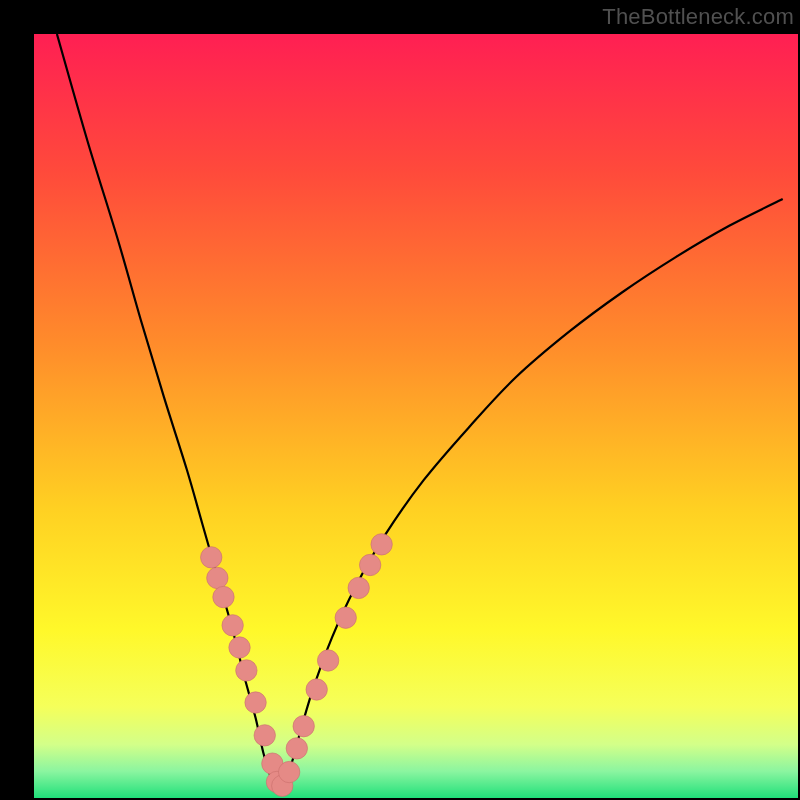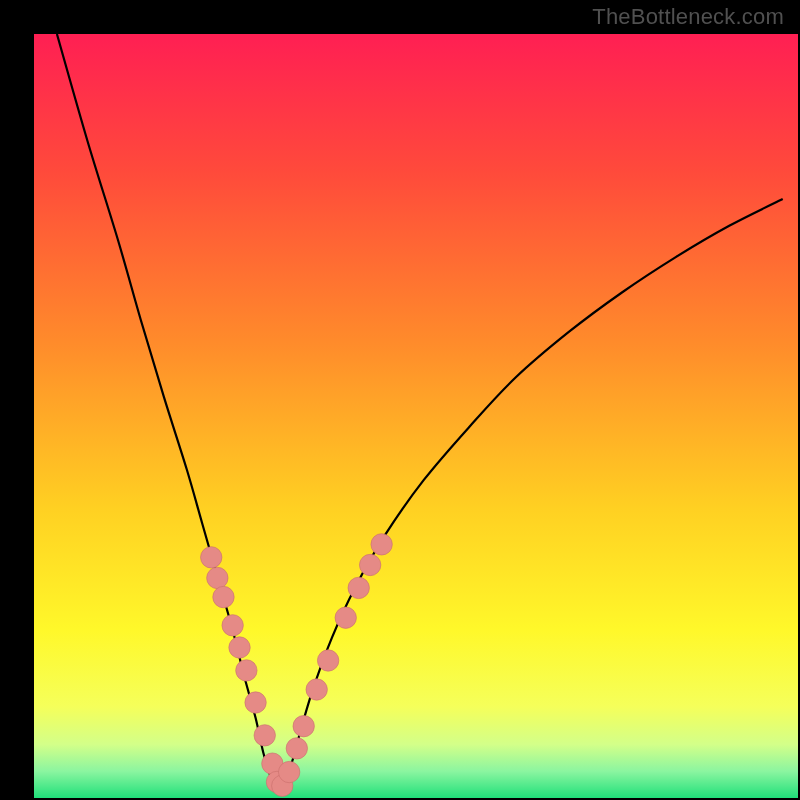--- a/index.html
+++ b/index.html
@@ -24,21 +24,21 @@
     bottom: 2px;
   }
   .plot {
     width: 100%;
     height: 100%;
     display: block;
   }
   .watermark {
     position: absolute;
     top: 4px;
-    right: 16px;
+    right: 6px;
     color: #505050;
     font-size: 22px;
     font-weight: 500;
     letter-spacing: 0.2px;
   }
 </style>
 </head>
 <body>
 <div class="frame">
 

